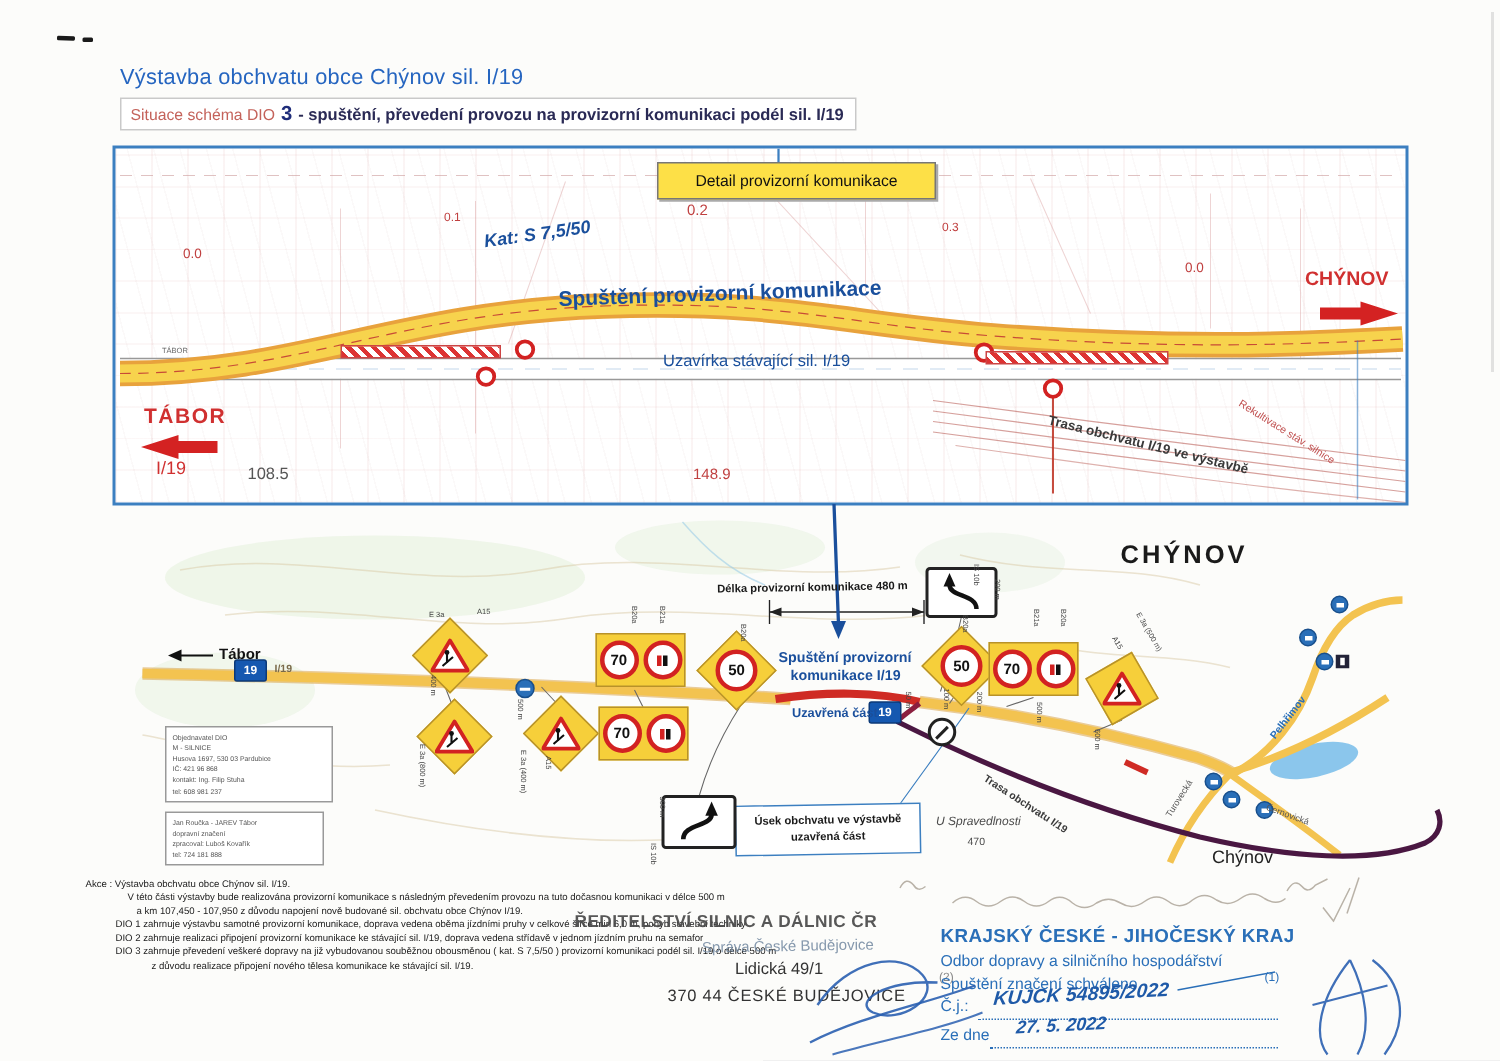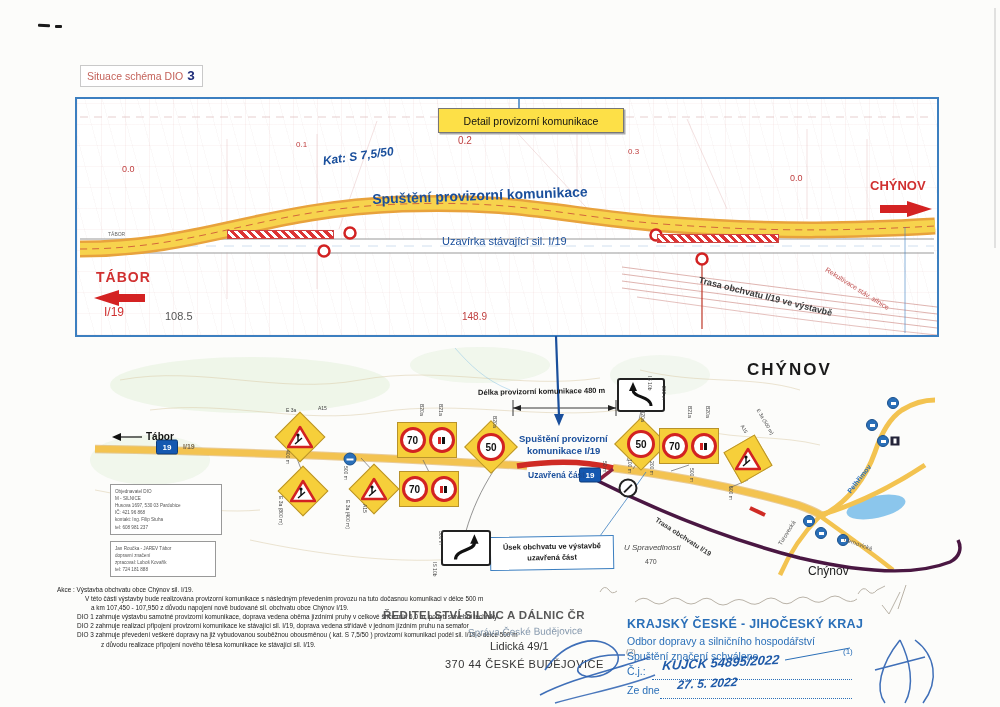--- a/index.html
+++ b/index.html
@@ -47,23 +47,25 @@
 </style>
 </head>
 <body>
 
 <div id="page">
 
   <div class="dashmark" style="left:38px;top:24px;width:12px;height:3px;transform:rotate(2deg);"></div>
   <div class="dashmark" style="left:55px;top:25px;width:7px;height:3px;"></div>
   <div class="abs scanline" style="left:994px;top:8px;width:2px;height:240px;"></div>
 
+  <div id="title" class="abs">Výstavba obchvatu obce Chýnov sil. I/19</div>
   <div id="subtitle" class="abs">
     <span class="p1">Situace schéma DIO</span>
     <span class="p2">3</span>
+    <span class="p3">- spuštění, převedení provozu na provizorní komunikaci podél sil. I/19</span>
   </div>
 
   <div id="detailbox" class="abs">
     <svg width="860" height="236" viewBox="0 0 860 236" style="position:absolute;left:0;top:0;">
       <path d="M3,18 H857" stroke="#cc9999" stroke-width="0.8" stroke-dasharray="8 6" fill="none" opacity="0.6"></path>
       <path d="M420,12 L520,120 M300,22 L262,130 M610,20 L650,110 M150,40 V200 M240,35 V190 M500,25 V95 M730,30 V120 M790,40 V150" stroke="#d9a0a0" stroke-width="0.7" fill="none" opacity="0.45"></path>
 
       <path d="M3,147 H857" stroke="#ffffff" stroke-width="13"></path>
       <path d="M3,140 H857 M3,154 H857" stroke="#999999" stroke-width="1"></path>
       <path d="M3,147 H857" stroke="#bcd2e8" stroke-width="0.8" stroke-dasharray="10 8" opacity="0.9"></path>

